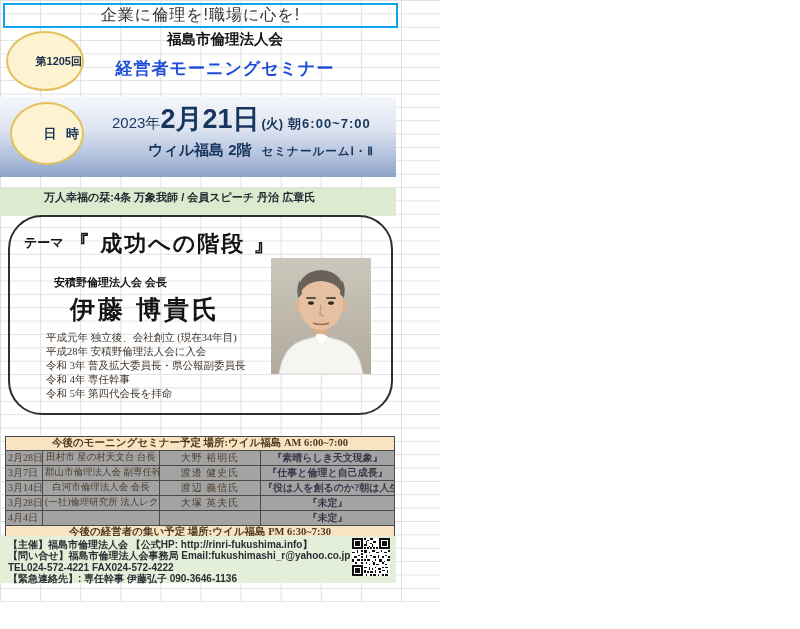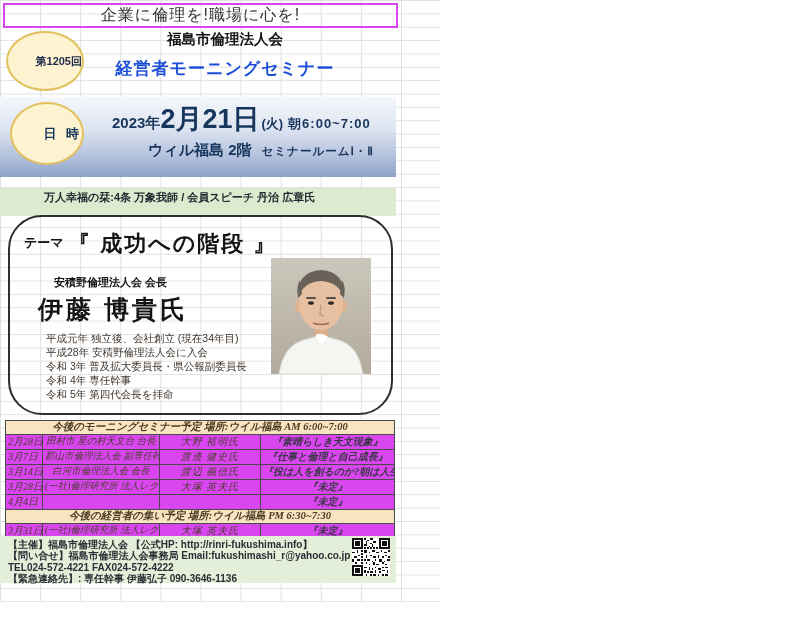--- a/index.html
+++ b/index.html
@@ -2,57 +2,57 @@
 <html><head>
 <meta charset="utf-8">
 <style>
   html,body{margin:0;padding:0;background:#ffffff;}
   body{font-family:"Liberation Sans",sans-serif;}
   .sheet{position:relative;width:800px;height:629px;background:#fff;overflow:hidden;}
   .grid{position:absolute;left:0;top:0;width:441px;height:602px;
         background-image:linear-gradient(to right,#e0e0e0 1px,transparent 1px),
                          linear-gradient(to bottom,#e2e2e2 1px,transparent 1px);
         background-size:40.1px 13.37px;}
-  .slogan-box{position:absolute;left:3px;top:3px;width:391px;height:21px;border:2px solid #d946ef;
+  .slogan-box{position:absolute;left:3px;top:3px;width:391px;height:21px;border:2px solid #0ea5e9;
         display:flex;align-items:center;justify-content:center;font-size:16px;color:#333;
         letter-spacing:1px;white-space:nowrap;}
   .badge{position:absolute;border-radius:50%;background:#fdf3d0;border:2px solid #e3c05e;
         display:flex;align-items:center;justify-content:flex-end;font-weight:bold;box-sizing:border-box;}
   .badge-session{left:6px;top:31px;width:78px;height:60px;font-size:11px;color:#1c2b4a;}
   .org-line{position:absolute;left:60px;top:30px;width:330px;text-align:center;font-size:14.5px;
         font-weight:bold;color:#141414;white-space:nowrap;}
   .event-line{position:absolute;left:60px;top:57px;width:330px;text-align:center;font-size:17px;
         font-weight:bold;color:#1d4ed8;letter-spacing:1px;white-space:nowrap;}
   .banner{position:absolute;left:0;top:97px;width:396px;height:80px;
         background:linear-gradient(to bottom,#f5f7fb 0%,#dde4f1 40%,#aebdda 78%,#8ba1c7 100%);}
   .badge-hiji{left:10px;top:5px;width:74px;height:63px;font-size:13px;color:#17365d;letter-spacing:3px;}
   .dt-line1{position:absolute;left:112px;top:4px;white-space:nowrap;color:#17365d;}
-  .dt-year{font-size:15px;font-weight:700;}
+  .dt-year{font-size:15px;font-weight:400;}
   .dt-day{font-size:27px;font-weight:bold;}
   .dt-wd{font-size:13px;font-weight:bold;margin-left:2px;}
   .dt-time{font-size:13px;font-weight:bold;letter-spacing:1px;margin-left:5px;}
   .dt-line2{position:absolute;left:148px;top:44px;white-space:nowrap;color:#17365d;font-weight:bold;}
   .dt-venue{font-size:15px;}
   .dt-room{font-size:11.5px;margin-left:10px;letter-spacing:1px;}
   .info-bar{position:absolute;left:0;top:188px;width:396px;height:28px;background:#dcead0;
         font-size:11px;font-weight:bold;color:#22282f;line-height:18px;padding-left:44px;
         box-sizing:border-box;white-space:nowrap;}
   .theme-box{position:absolute;left:8px;top:215px;width:381px;height:196px;border:2px solid #2e2e2e;
         border-radius:34px;}
   .theme-line{position:absolute;left:14px;top:12px;white-space:nowrap;color:#141414;}
   .theme-label{font-size:13px;font-weight:bold;vertical-align:4px;}
   .theme-title{font-size:22px;font-weight:bold;letter-spacing:2px;}
   .spk-aff{position:absolute;left:44px;top:58px;font-size:11px;font-weight:bold;color:#141414;white-space:nowrap;}
-  .spk-name{position:absolute;left:28px;top:76px;font-size:25px;font-weight:bold;color:#141414;
+  .spk-name{position:absolute;left:60px;top:76px;font-size:25px;font-weight:bold;color:#141414;
         letter-spacing:3px;white-space:nowrap;}
-  .spk-bio{position:absolute;left:36px;top:114px;font-family:Liberation Sans, sans-serif;
+  .spk-bio{position:absolute;left:36px;top:114px;font-family:Liberation Serif, serif;
         font-size:10.5px;color:#3f342b;line-height:14px;white-space:nowrap;}
   .photo{position:absolute;left:271px;top:258px;width:100px;height:116px;}
-  .sched{position:absolute;left:5px;top:420px;border-collapse:collapse;table-layout:fixed;width:389px;
-        background:#d946ef;font-family:"Liberation Serif",serif;font-style:italic;}
+  .sched{position:absolute;left:5px;top:436px;border-collapse:collapse;table-layout:fixed;width:389px;
+        background:#a3a3a3;font-family:"Liberation Serif",serif;}
   .sched td{border:1px solid #4a4a4a;height:14px;padding:0 2px;font-size:10px;color:#4c3d2e;
         white-space:nowrap;overflow:hidden;line-height:1;}
   .sched td.c-date{text-align:right;padding-right:12px;}
   .sched td.c-title{text-align:center;font-size:9.5px;}
   .sched td.c-name{text-align:center;letter-spacing:1px;}
   .sched td.c-theme{text-align:center;font-weight:bold;color:#3c3547;}
   .sched tr.hdr td{background:#f9e4c1;text-align:center;font-weight:bold;color:#4c3b24;
         font-size:10.5px;height:13px;}
   .footer{position:absolute;left:0;top:536px;width:396px;height:47px;background:#e4efd9;
         font-weight:bold;font-size:10px;color:#2c2c34;line-height:11.4px;padding:3px 0 0 8px;

